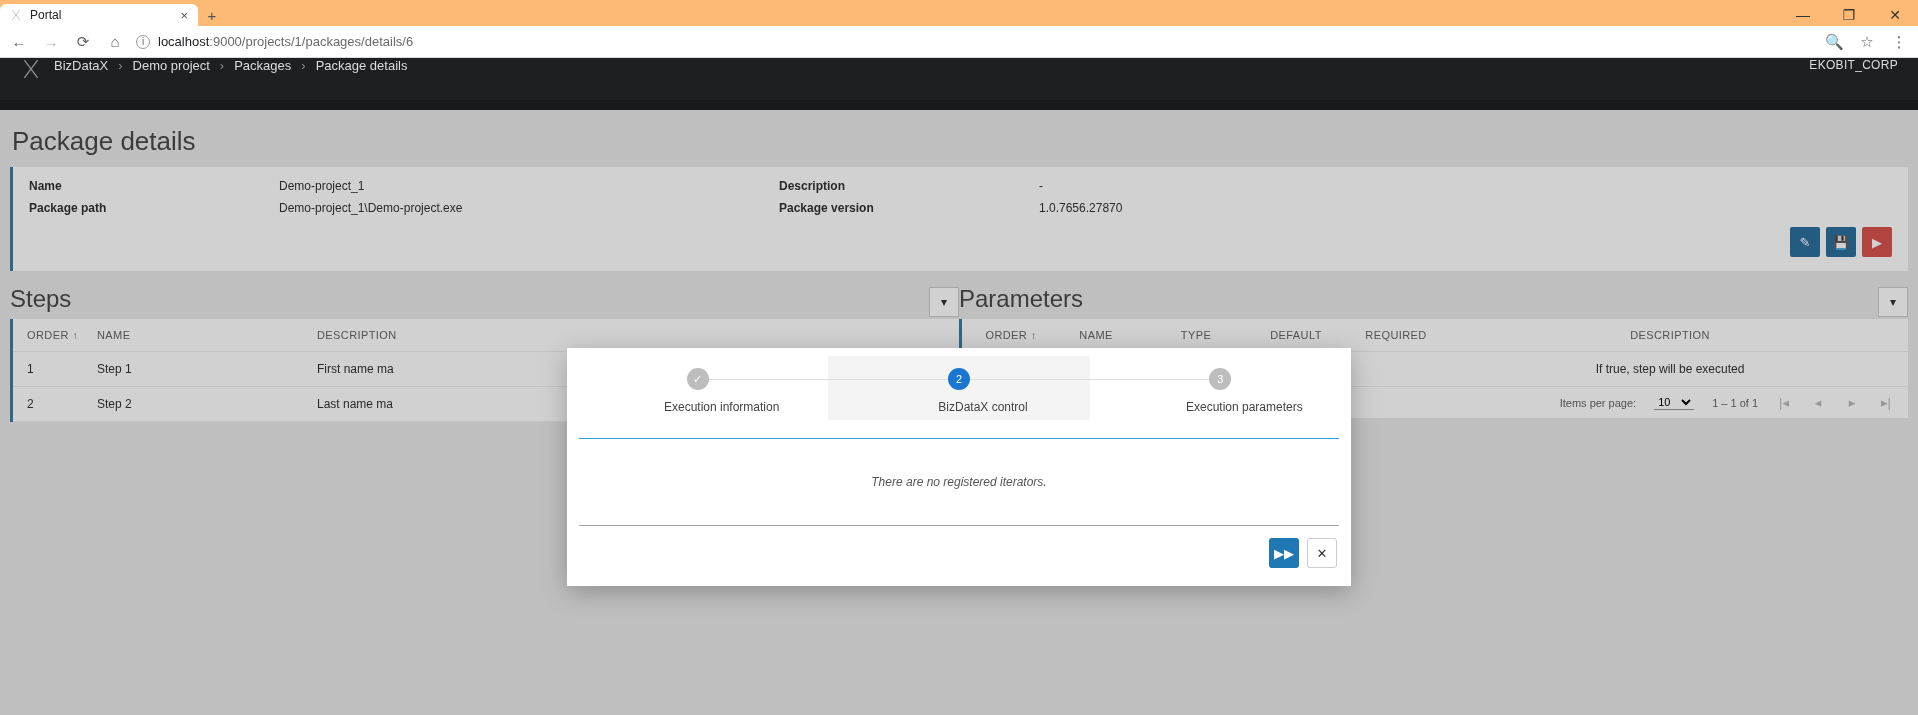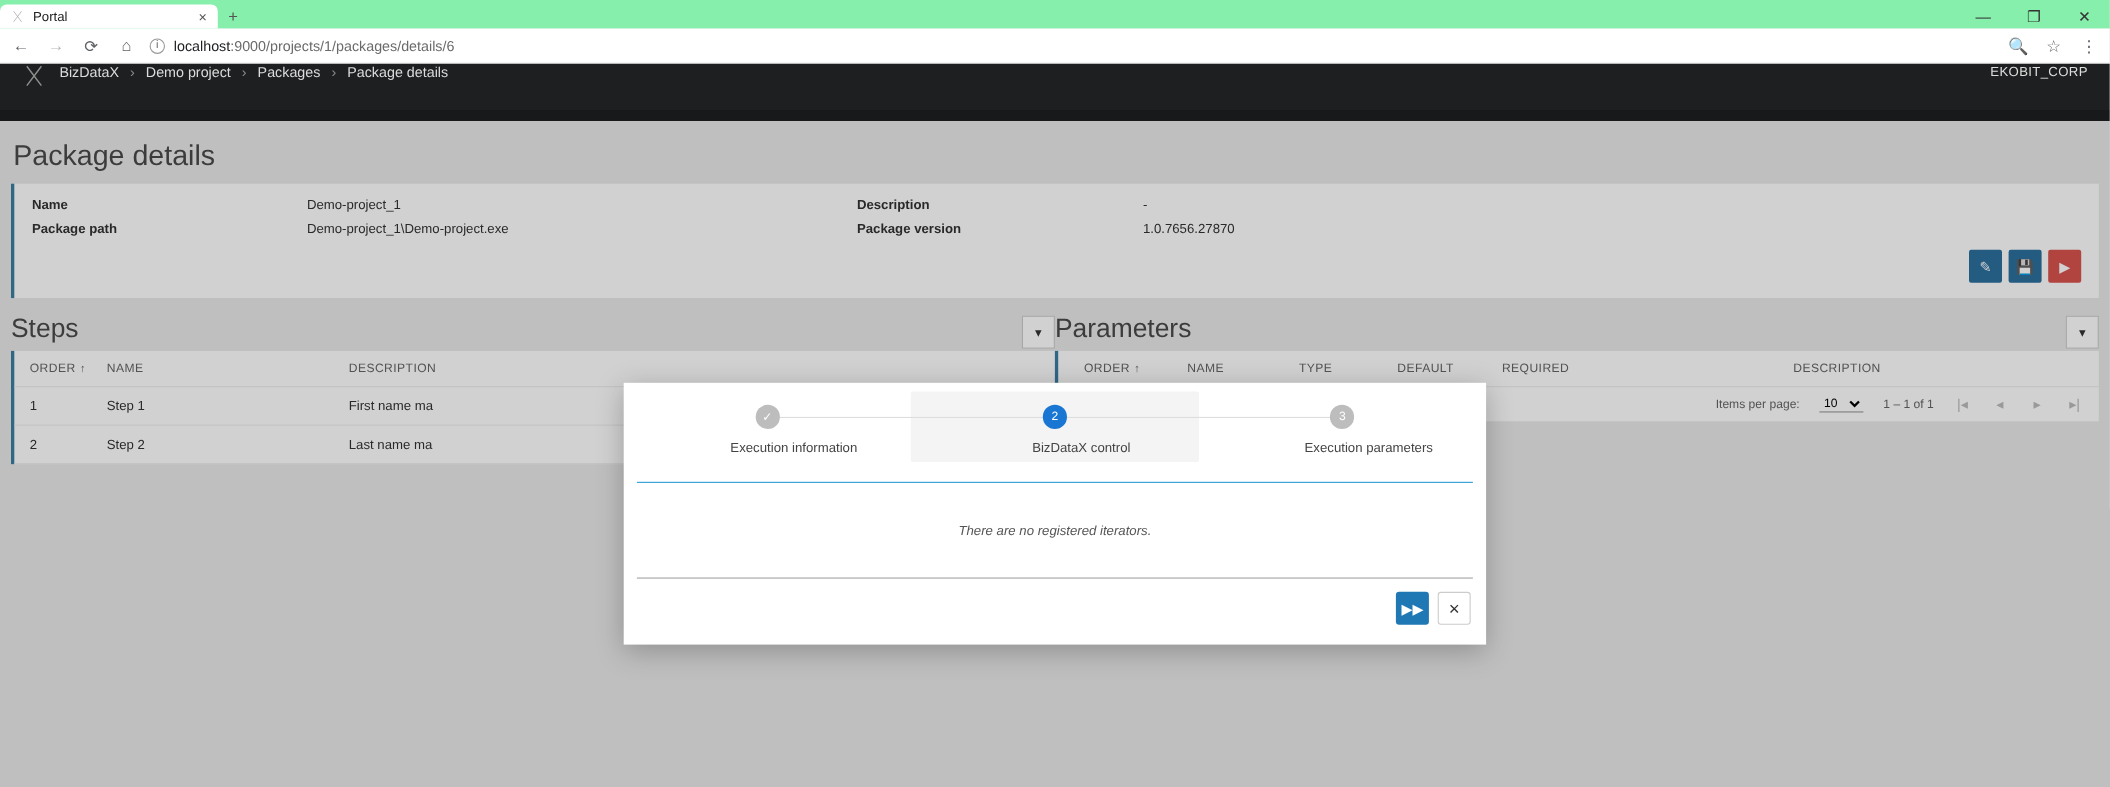--- a/index.html
+++ b/index.html
@@ -1,19 +1,19 @@
 <!DOCTYPE html>
 <html><head>
 <meta charset="utf-8">
 <style>
   * { box-sizing: border-box; margin: 0; padding: 0; font-family: "Segoe UI", Arial, sans-serif; }
   body { width: 1918px; height: 715px; background: #e9e9e9; overflow: hidden; position: relative; }
 
   
-  .browser-tabs { height: 26px; background: #86efac; display: flex; align-items: stretch; padding-top: 4px; }
+  .browser-tabs { height: 26px; background: #fdba74; display: flex; align-items: stretch; padding-top: 4px; }
   .tab { background: #fff; border-radius: 6px 6px 0 0; width: 198px; display: flex; align-items: center; padding: 0 10px; gap: 8px; font-size: 12px; color: #222; }
   .tab .tab-x { margin-left: auto; font-size: 13px; color: #555; cursor: pointer; }
   .new-tab { width: 28px; display: flex; align-items: center; justify-content: center; color: #555; font-size: 15px; cursor: pointer; }
   .win-controls { margin-left: auto; display: flex; }
   .win-btn { width: 46px; display: flex; align-items: center; justify-content: center; font-size: 14px; color: #333; cursor: pointer; }
 
   .browser-bar { height: 32px; background: #fff; display: flex; align-items: center; padding: 0 8px; gap: 10px; border-bottom: 1px solid #dadada; }
   .nav-icon { color: #5f6368; font-size: 15px; width: 22px; text-align: center; cursor: pointer; }
   .nav-icon.disabled { color: #b8b8b8; }
   .addr { flex: 1; display: flex; align-items: center; font-size: 13px; color: #666; gap: 8px; }
@@ -197,20 +197,28 @@
       </div>
       <div class="tbl">
         <div class="tbl-header params-grid">
           <div><span>ORDER</span><span class="sort-ind">↑</span></div>
           <div>NAME</div>
           <div>TYPE</div>
           <div>DEFAULT</div>
           <div>REQUIRED</div>
           <div>DESCRIPTION</div>
         </div>
+        <div class="tbl-row params-grid">
+          <div></div>
+          <div></div>
+          <div></div>
+          <div></div>
+          <div></div>
+          <div>If true, step will be executed</div>
+        </div>
         <div class="paginator">
           <span>Items per page:</span>
           <select class="sel"><option>10</option></select>
           <span>1 – 1 of 1</span>
           <span class="pg-btn">|◂</span>
           <span class="pg-btn">◂</span>
           <span class="pg-btn">▸</span>
           <span class="pg-btn">▸|</span>
         </div>
       </div>

